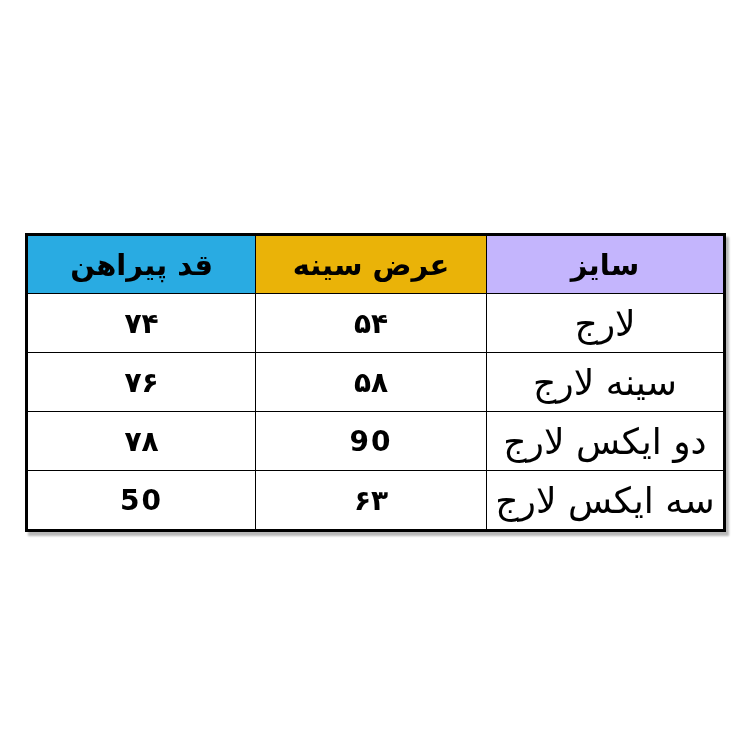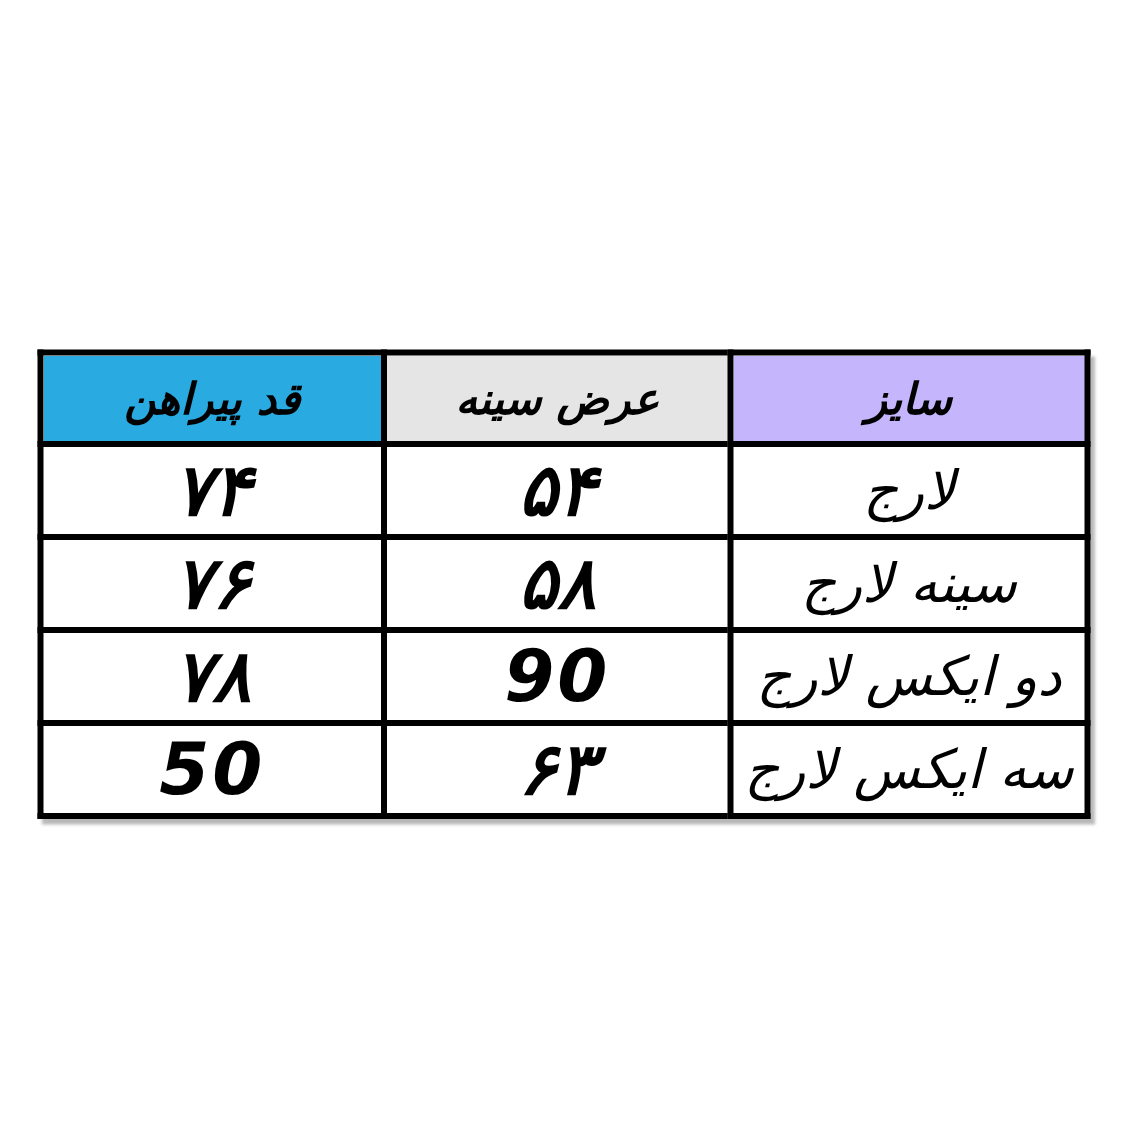--- a/index.html
+++ b/index.html
@@ -27,42 +27,41 @@
     direction: rtl;
     border-collapse: collapse;
     width: 698px;
     table-layout: fixed;
     background: #ffffff;
     border: 3px solid #000000;
     box-shadow: 3px 4px 2px rgba(0,0,0,0.28);
   }
   table.size-table th,
   table.size-table td {
-    border: 4px solid #000000;
+    border: 1px solid #000000;
     text-align: center;
     vertical-align: middle;
     padding: 0;
     color: #000000;
     overflow: hidden;
-    font-style: italic;
   }
   table.size-table th {
     height: 57px;
     font-size: 29px;
     font-weight: bold;
   }
   table.size-table td {
     height: 58px;
   }
   td.size-name {
     font-size: 36px;
     font-weight: normal;
   }
   td.num {
-    font-size: 48px;
+    font-size: 28px;
     font-weight: bold;
     letter-spacing: 2px;
     margin-top: 12px;
   }
   col.col-size   { width: 238px; }
   col.col-chest  { width: 231px; }
   col.col-length { width: 229px; }
 </style>
 </head>
 <body>
@@ -71,21 +70,21 @@
   <div class="size-table-wrap">
     <table class="size-table">
       <colgroup>
         <col class="col-size">
         <col class="col-chest">
         <col class="col-length">
       </colgroup>
       <thead>
         <tr>
           <th class="hdr" style="background: #c4b5fd;">سایز</th>
-          <th class="hdr" style="background: #e5e5e5;">عرض سینه</th>
+          <th class="hdr" style="background: #eab308;">عرض سینه</th>
           <th class="hdr" style="background: rgb(41, 171, 226);">قد پیراهن</th>
         </tr>
       </thead>
       <tbody>
         <tr>
           <td class="size-name">لارج</td>
           <td class="num">۵۴</td>
           <td class="num">۷۴</td>
         </tr>
         <tr>

